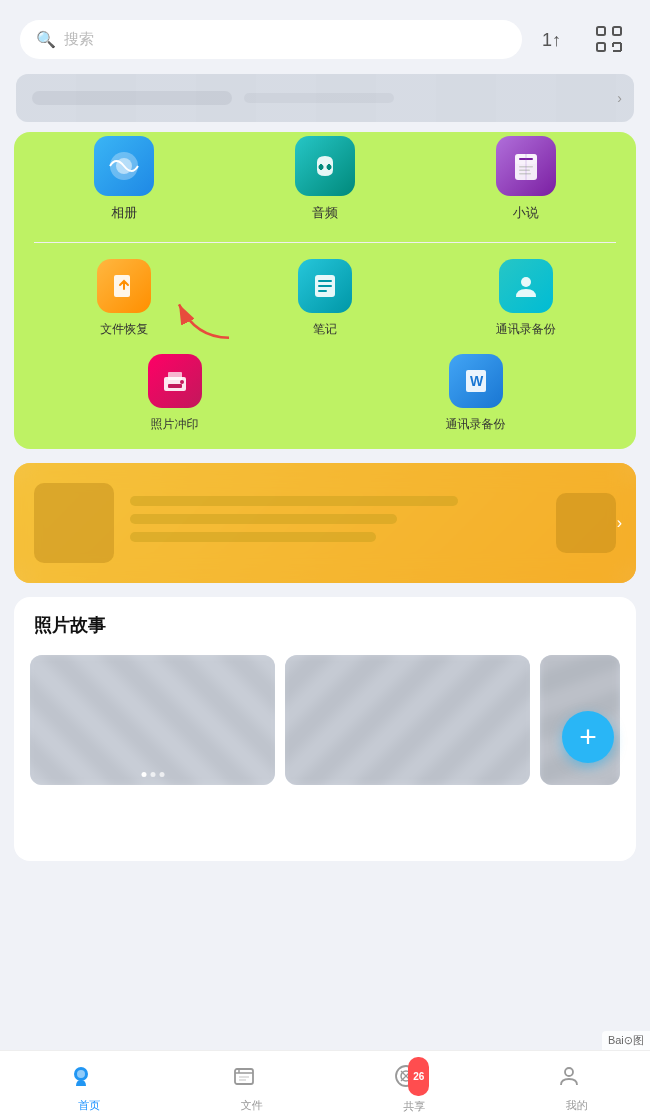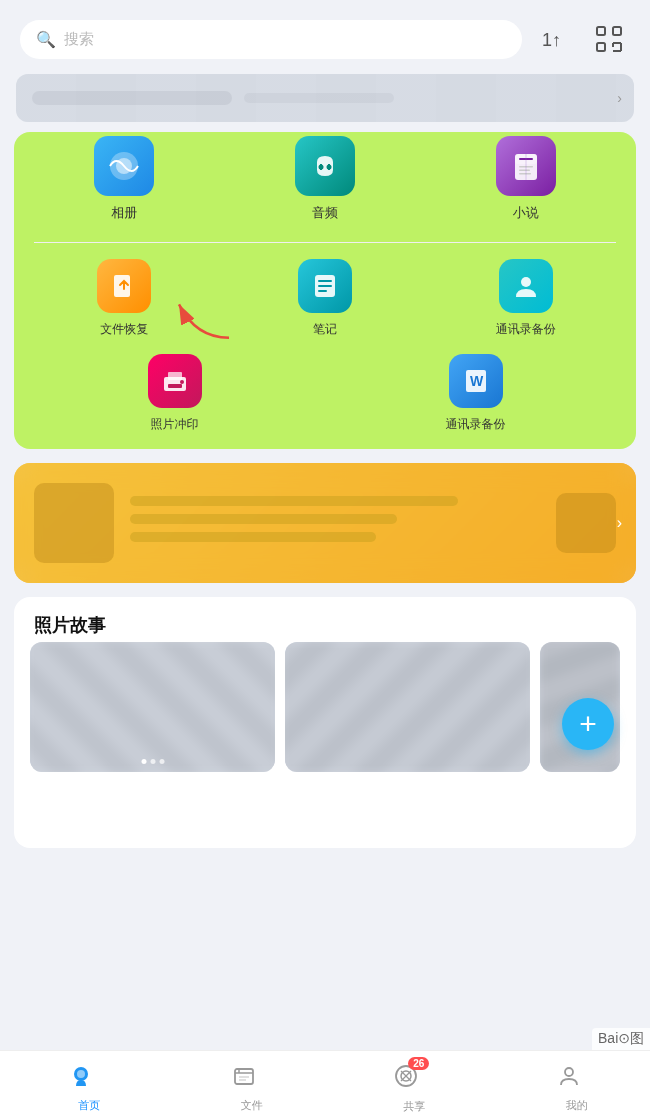--- a/index.html
+++ b/index.html
@@ -223,21 +223,21 @@
       transform: translateY(-50%);
       color: #fff;
       font-size: 16px;
     }
 
     
     .section-header {
       display: flex;
       align-items: center;
       justify-content: space-between;
-      padding: 16px 20px 5px;
+      padding: 16px 20px 18px;
       text-align: center;
     }
     .section-title {
       font-size: 18px;
       font-weight: 700;
       color: #111;
     }
     .story-grid {
       display: flex;
       gap: 10px;
@@ -330,40 +330,40 @@
       display: inline-block;
     }
     .badge-count {
       position: absolute;
       top: -6px;
       right: -10px;
       background: #ff4d4f;
       color: #fff;
       font-size: 10px;
       border-radius: 10px;
-      padding: 1px 5px;
+      padding: 14px 5px;
       font-weight: 600;
     }
 
     
     .story-section {
       background: #fff;
       border-radius: 16px;
       margin: 0 14px 80px;
       position: relative;
     }
 
     
     .watermark {
       position: absolute;
       bottom: 0;
       right: 0;
       background: rgba(255,255,255,0.8);
       padding: 2px 6px;
-      font-size: 14px;
+      font-size: 11px;
       color: #666;
       border-radius: 4px 0 0 0;
     }
 
     
     .tool-row2 {
       display: flex;
       justify-content: space-around;
     }
   </style>

